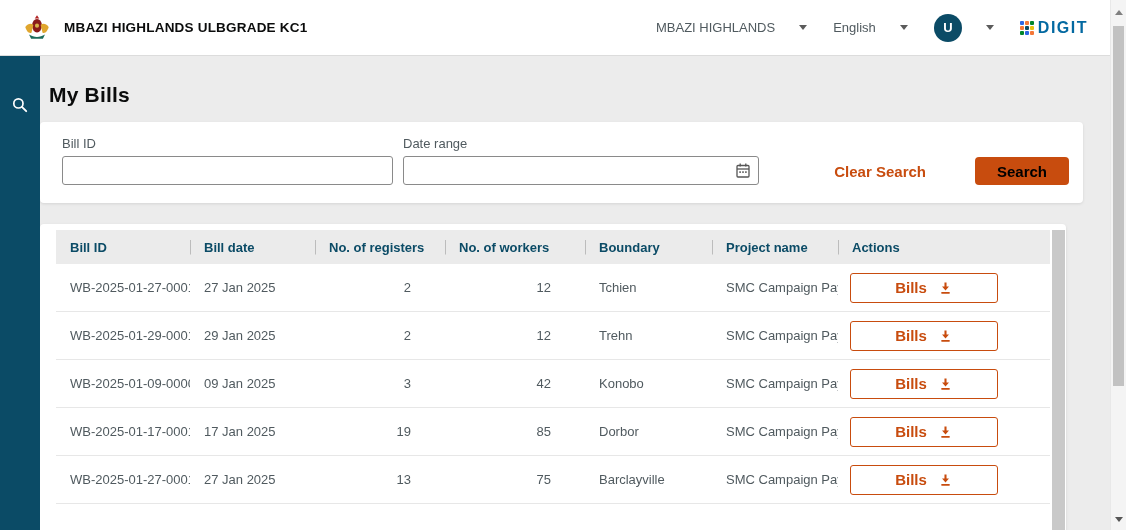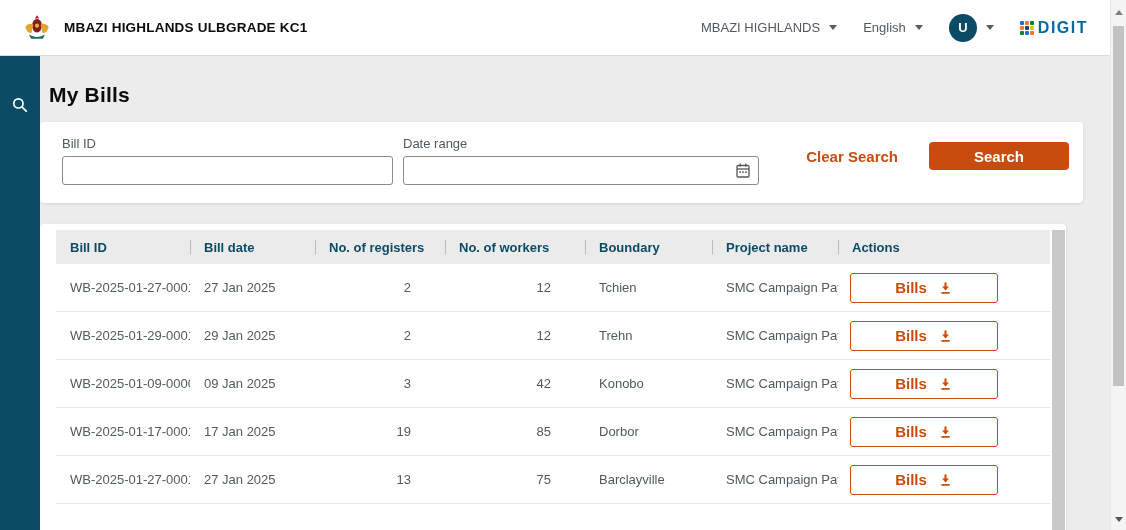--- a/index.html
+++ b/index.html
@@ -7,21 +7,21 @@
     font-family:"Liberation Sans", sans-serif; background:#ececec; }
   .viewport { position:relative; width:1126px; height:530px; background:#ececec; }
 
   
   .topbar { position:absolute; left:0; top:0; right:16px; height:56px; background:#ffffff;
     border-bottom:1px solid #dcdcdc; display:flex; align-items:center; justify-content:space-between;
     padding:0 22px; z-index:5; }
   .hb-left { display:flex; align-items:center; gap:12px; }
   .app-title { font-size:13.5px; font-weight:bold; color:#0b0c0c; letter-spacing:.2px; }
   .hb-right { display:flex; align-items:center; gap:26px; }
-  .selector { display:flex; align-items:center; gap:9px; cursor:pointer; }
+  .selector { display:flex; align-items:center; gap:24px; cursor:pointer; }
   .selector .sel-label { font-size:13px; color:#505a5f; }
   .caret { width:0; height:0; border-left:4.5px solid transparent; border-right:4.5px solid transparent;
     border-top:5.5px solid #5b5b5b; display:inline-block; }
   .avatar { width:28px; height:28px; border-radius:50%; background:#0b4b66; color:#fff;
     font-size:13px; font-weight:bold; display:flex; align-items:center; justify-content:center; }
   .digit-logo { display:flex; align-items:center; gap:4px; }
   .digit-dots { display:grid; grid-template-columns:repeat(3,4px); grid-auto-rows:4px; gap:1px; }
   .digit-dots i { display:block; border-radius:1px; }
   .digit-text { font-size:16px; font-weight:bold; color:#0369a1; letter-spacing:1.5px; }
 
@@ -54,23 +54,23 @@
     padding:14px 14px 0 22px; margin-bottom:21px; }
   .field { display:flex; flex-direction:column; }
   .field label { font-size:13px; color:#505a5f; margin-bottom:5px; }
   .field input { height:29px; border:1px solid #8a8a8a; border-radius:3px; padding:0 8px;
     font-size:13px; color:#333; outline:none; background:#fff; }
   .field.f-billid { width:331px; margin-right:10px; }
   .field.f-date { width:356px; }
   .date-wrap { position:relative; }
   .date-wrap input { width:100%; padding-right:30px; }
   .date-wrap svg { position:absolute; right:8px; top:6px; cursor:pointer; }
-  .search-actions { margin-left:auto; display:flex; align-items:center; gap:31px; margin-top:6px;justify-content:center; }
+  .search-actions { margin-left:auto; display:flex; align-items:center; gap:49px; margin-top:21px;justify-content:center; }
   .clear-link { font-size:15px; font-weight:bold; color:#c84c0e; text-decoration:none; cursor:pointer; }
-  .search-btn { width:140px; height:28px; background:#c84c0e; color:#ffffff; border:none; border-radius:4px;
+  .search-btn { width:94px; height:28px; background:#c84c0e; color:#000000; border:none; border-radius:4px;
     font-size:15px; font-weight:bold; font-family:"Liberation Sans", sans-serif; cursor:pointer; }
 
   
   .table-card { position:relative; width:1026px; height:310px; padding:6px 16px 0 16px; }
   .tgrid { display:grid; grid-template-columns:134px 125px 130px 140px 127px 126px 1fr; width:994px; }
   .thead { background:#ebebeb; height:34px; align-items:center; }
   .th { position:relative; font-size:13px; font-weight:bold; color:#0b4b66; padding-left:14px;
     white-space:nowrap; overflow:hidden; }
   .th.hdiv::before { content:""; position:absolute; left:0; top:50%; transform:translateY(-50%);
     width:1px; height:15px; background:#bcbcbc; }

